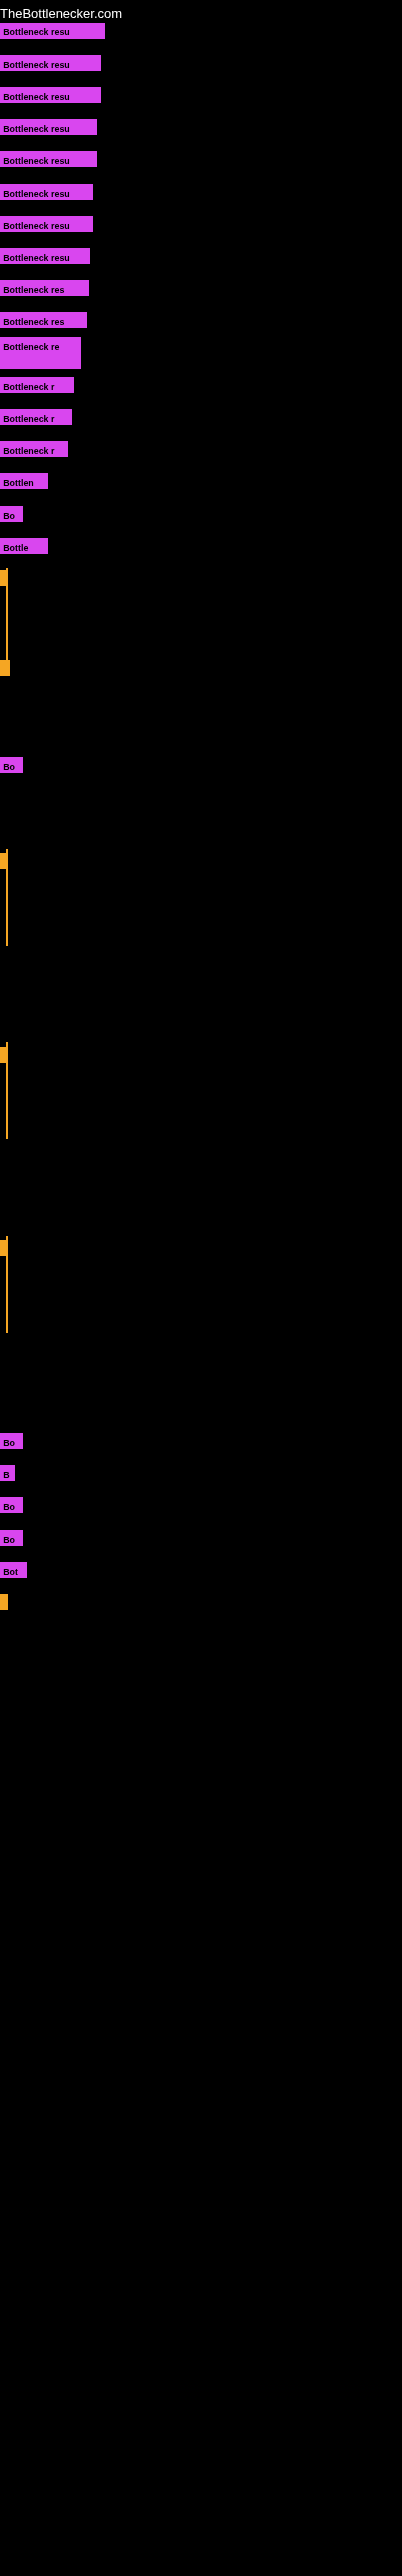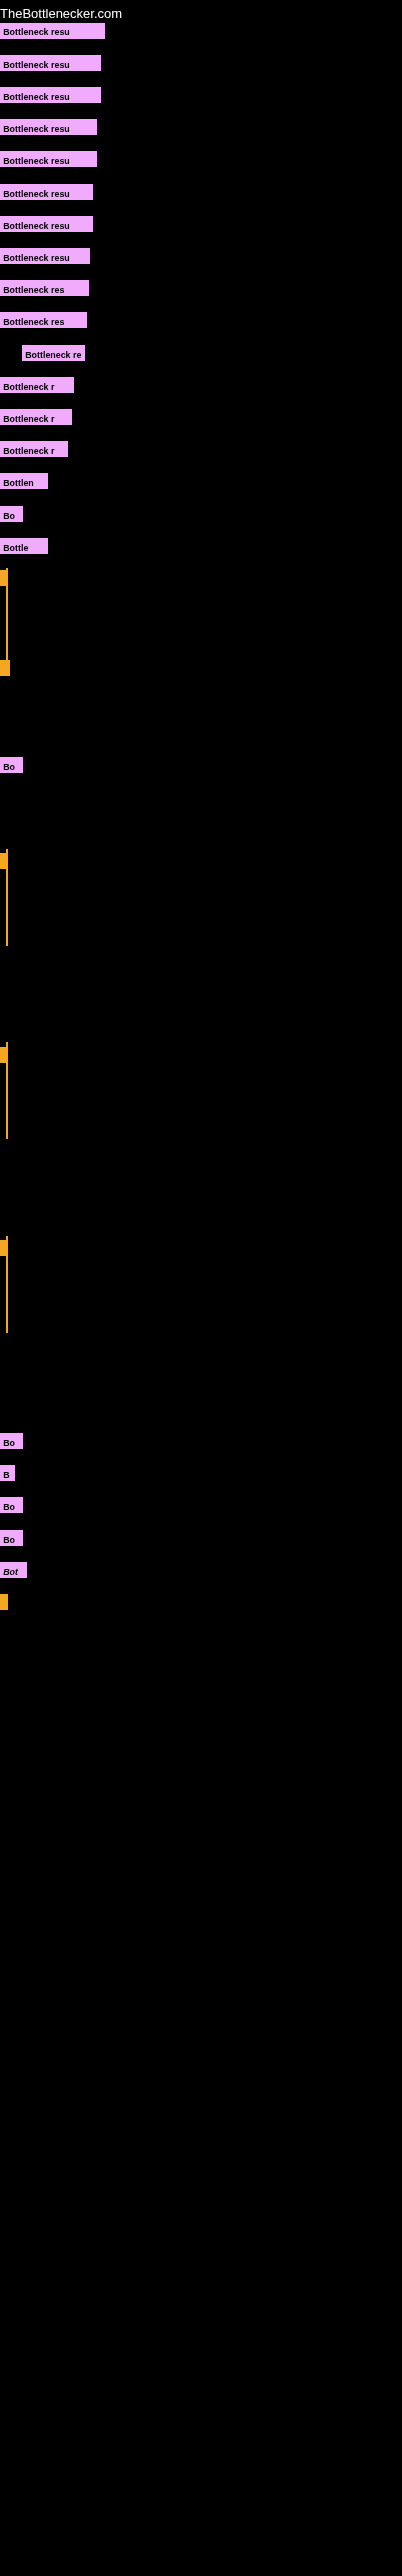--- a/index.html
+++ b/index.html
@@ -22,21 +22,21 @@
       padding: 6.4px 0 3.2px 0;
       font-weight: normal;
     }
     .bar-container {
       position: absolute;
       left: 0;
       display: flex;
       align-items: center;
     }
     .bar-label {
-      background-color: #f0abfc;
+      background-color: #d946ef;
       color: #000000;
       font-size: 8.9px;
       font-weight: bold;
       padding: 1.6px 3.2px;
       white-space: nowrap;
       overflow: hidden;
     }
     .vertical-line {
       position: absolute;
       width: 1.6px;
@@ -74,21 +74,21 @@
     <div class="bar-container" style="top: 248px; height: 16px; width: 94px;">
       <div class="bar-label" style="width: 90px; height: 16px; line-height: 16px;">Bottleneck resu</div>
     </div>
     <div class="bar-container" style="top: 280px; height: 16px; width: 93px;">
       <div class="bar-label" style="width: 89px; height: 16px; line-height: 16px;">Bottleneck res</div>
     </div>
     <div class="bar-container" style="top: 312px; height: 16px; width: 91px;">
       <div class="bar-label" style="width: 87px; height: 16px; line-height: 16px;">Bottleneck res</div>
     </div>
     <div class="bar-container" style="top: 345px; height: 16px; width: 85px;">
-      <div class="bar-label" style="width: 81px; height: 16px; line-height: 16px; margin-left: 22px;">Bottleneck re</div>
+      <div class="bar-label" style="width: 81px; height: 32px; line-height: 16px;">Bottleneck re</div>
     </div>
     <div class="bar-container" style="top: 377px; height: 16px; width: 78px;">
       <div class="bar-label" style="width: 74px; height: 16px; line-height: 16px;">Bottleneck r</div>
     </div>
     <div class="bar-container" style="top: 409px; height: 16px; width: 76px;">
       <div class="bar-label" style="width: 72px; height: 16px; line-height: 16px;">Bottleneck r</div>
     </div>
     <div class="bar-container" style="top: 441px; height: 16px; width: 72px;">
       <div class="bar-label" style="width: 68px; height: 16px; line-height: 16px;">Bottleneck r</div>
     </div>
@@ -125,21 +125,21 @@
     <div class="bar-container" style="top: 1465px; height: 16px; width: 18.5px;">
       <div class="bar-label" style="width: 14.5px; height: 16px; line-height: 16px;">B</div>
     </div>
     <div class="bar-container" style="top: 1497px; height: 16px; width: 26.6px;">
       <div class="bar-label" style="width: 22.5px; height: 16px; line-height: 16px;">Bo</div>
     </div>
     <div class="bar-container" style="top: 1530px; height: 16px; width: 26.6px;">
       <div class="bar-label" style="width: 22.5px; height: 16px; line-height: 16px;">Bo</div>
     </div>
     <div class="bar-container" style="top: 1562px; height: 16px; width: 26.6px;">
-      <div class="bar-label" style="width: 38px; height: 16px; line-height: 16px; font-style: italic;">Bot</div>
+      <div class="bar-label" style="width: 38px; height: 16px; line-height: 16px;">Bot</div>
     </div>
     <div class="bar-container" style="top: 1594px; height: 16px; width: 12px;">
       <div style="background-color: rgb(245, 166, 35); width: 8px; height: 16px;"></div>
     </div>
     <div class="vertical-line" style="top: 568px; height: 97px;"></div>
     <div class="vertical-line" style="top: 849px; height: 97px;"></div>
     <div class="vertical-line" style="top: 1042px; height: 97px;"></div>
     <div class="vertical-line" style="top: 1236px; height: 97px;"></div>
   </div>
 

